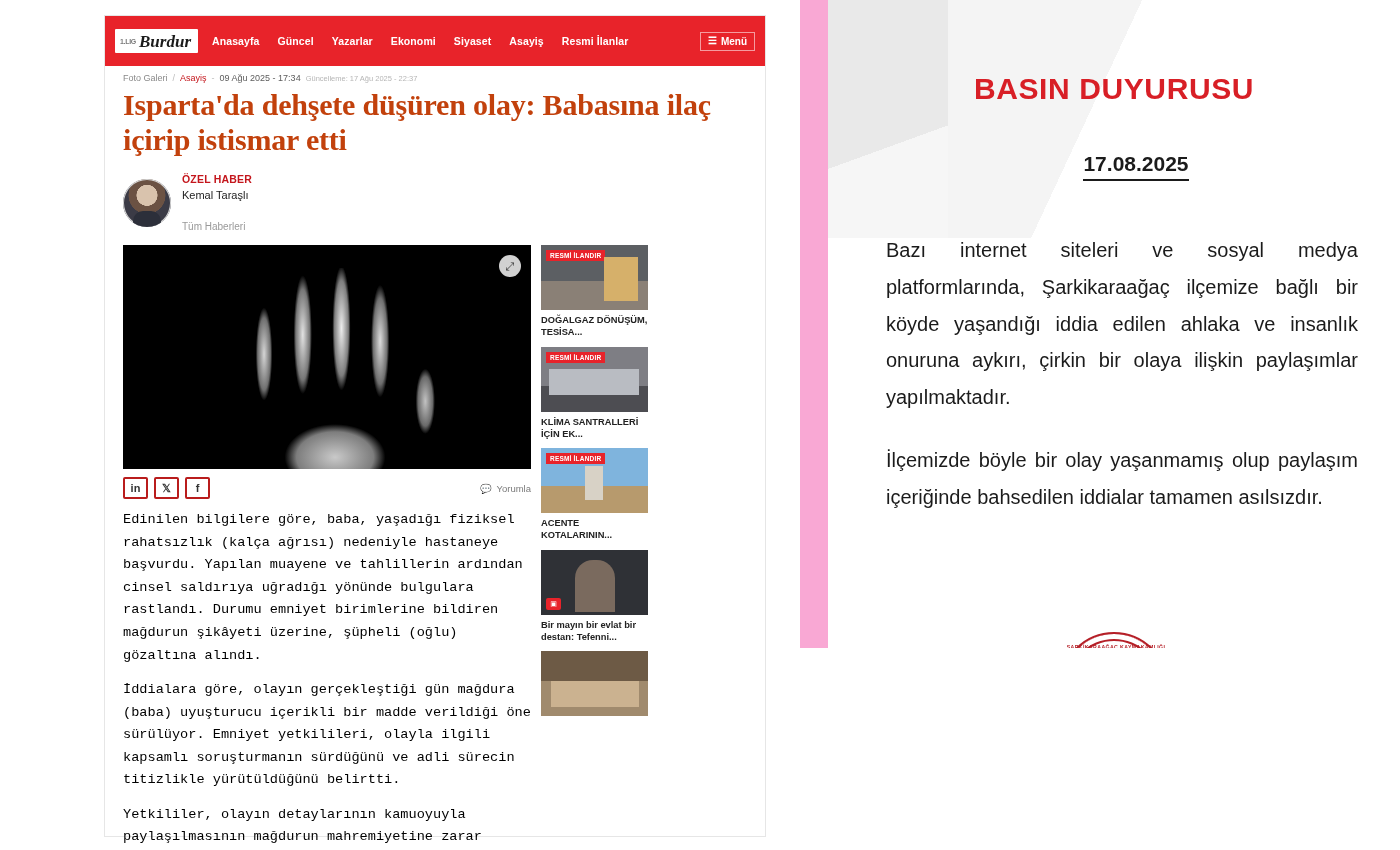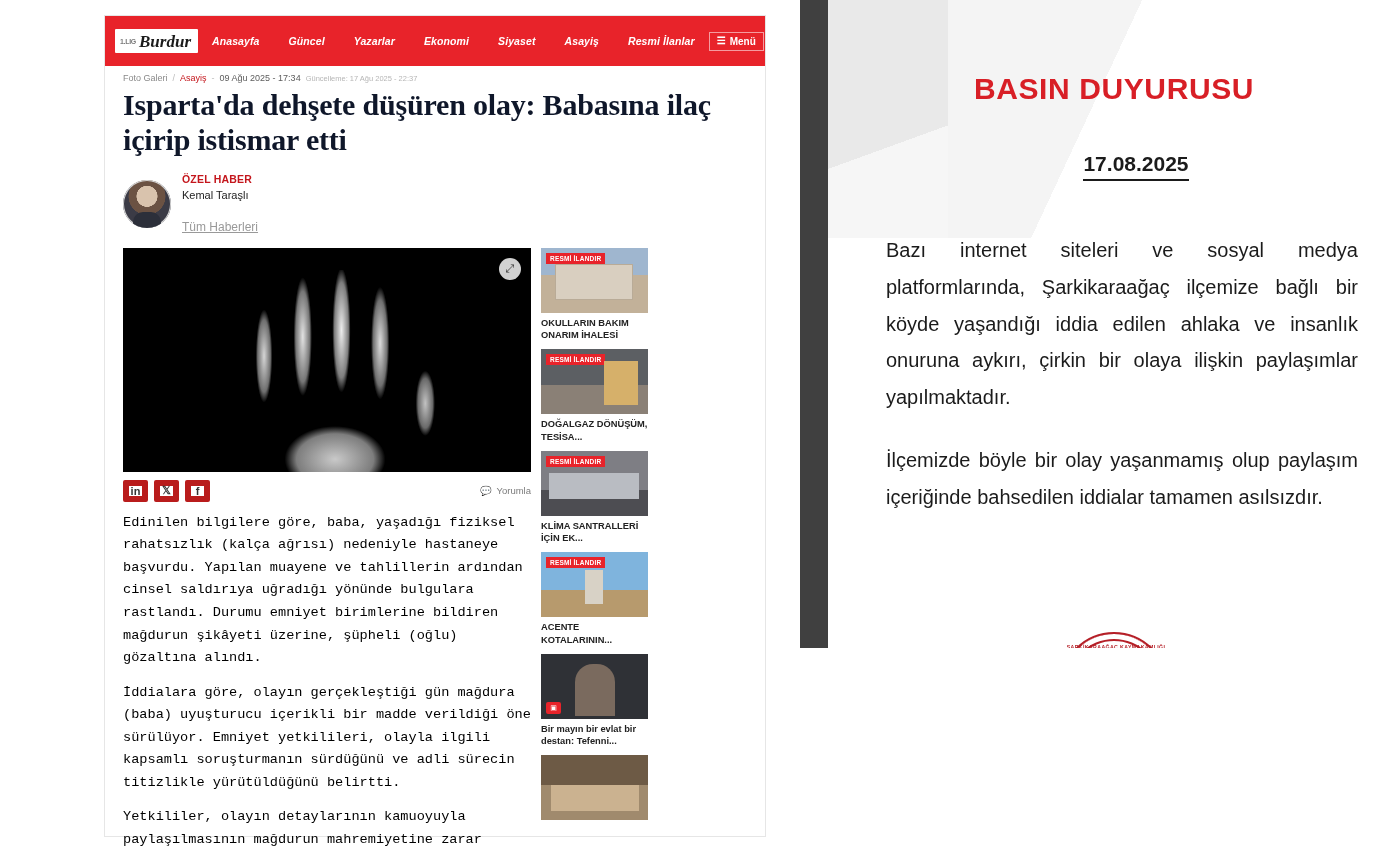--- a/index.html
+++ b/index.html
@@ -52,21 +52,21 @@
     font-size: 7px; line-height: 7px; font-weight: bold;
     color: #7a7a7a; text-align: center;
     letter-spacing: -0.3px;
   }
   .logo-text {
     font-family: "Liberation Serif", serif;
     font-weight: bold; font-size: 17px; line-height: 17px;
     color: #1b1b1b;
     font-style: italic;
   }
-  .nav { display: flex; align-items: flex-start; gap: 29px; font-style: italic; }
+  .nav { display: flex; align-items: flex-start; gap: 18px; }
   .nav-item {
     font-size: 10.5px;
     font-weight: bold;
     color: #ffffff;
     white-space: nowrap;
     letter-spacing: 0.1px;
   }
   .menu-btn {
     margin-left: auto;
     display: flex; align-items: center; gap: 4px;
@@ -88,21 +88,21 @@
   .meta-cat.link { color: #c4161c; }
   .meta-date { color: #5d5d5d; text-align: center; }
   .meta-upd { color: #b6b6b6; font-size: 7.5px; }
 
   .headline {
     padding: 2px 18px 0 18px;
     font-family: "Liberation Serif", serif;
     font-weight: bold;
     font-size: 30px;
     line-height: 1.17;
-    color: #0f172a;
+    color: #c2410c;
     letter-spacing: -0.2px;
   }
   .summary {
     padding: 12px 18px 0 18px;
     font-family: "Liberation Serif", serif;
     font-size: 16.5px;
     line-height: 1.46;
     color: #2b2b2b;
   }
 
@@ -118,21 +118,21 @@
     position: relative; overflow: hidden;
   }
   .avatar::after {
     content: "";
     position: absolute; left: 10px; right: 10px; bottom: 0; height: 16px;
     background: #2c2f3a; border-radius: 10px 10px 0 0;
   }
   .author-info { line-height: 1.3; }
   .author-tag { color: #c4161c; font-weight: bold; font-size: 10.5px; letter-spacing: .2px; }
   .author-name { color: #222; font-size: 11px; margin-top: 1px; }
-  .author-link { color: #999; font-size: 12px; margin-top: 18px; text-decoration: underline; }
+  .author-link { color: #999; font-size: 10px; margin-top: 18px; }
 
   
   .content-grid {
     display: flex;
     gap: 10px;
     padding: 0 18px;
   }
   .main-col { width: 408px; }
   .side-col { width: 224px; }
 
@@ -164,21 +164,21 @@
     display: flex; align-items: center; justify-content: center;
   }
 
   .share-row {
     display: flex; align-items: center;
     gap: 6px;
     padding: 8px 0 10px 0;
   }
   .share-btn {
     width: 25px; height: 22px;
-    border: 6px solid #b91c1c;
+    border: 2px solid #b91c1c;
     border-radius: 2px;
     display: flex; align-items: center; justify-content: center;
     font-size: 11px; color: #333; font-weight: bold;
   }
   .comment-link {
     margin-left: auto;
     font-size: 9.5px; color: #7b7b7b;
     display: flex; align-items: center; gap: 4px;
   }
 
@@ -231,21 +231,21 @@
   .ph4::after { content:""; position:absolute; left:44px; top:18px; width:18px; height:34px; background:#d8d2c6; }
   .ph5 { background: linear-gradient(180deg,#2f3136 0 100%); }
   .ph5::after { content:""; position:absolute; left:34px; top:10px; width:40px; height:52px; background:#7a6a5e; border-radius:18px 18px 0 0; }
   .ph6 { background: linear-gradient(180deg,#6d5a45 0 46%, #a08a6d 46% 100%); }
   .ph6::after { content:""; position:absolute; left:10px; top:30px; width:88px; height:26px; background:#cbb290; }
 
   
   .right-pane {
     position: relative;
     width: 600px; height: 648px;
-    background: #404040;
+    background: #f9a8d4;
     overflow: hidden;
   }
   .poster {
     position: absolute;
     left: 28px; top: 0;
     width: 572px; height: 850px;
     background: #ffffff;
   }
   .poster-shape-top {
     position: absolute; left: 0; top: 0; width: 100%; height: 238px;
@@ -408,26 +408,20 @@
           <div class="body-text">
             <p>Edinilen bilgilere göre, baba, yaşadığı fiziksel rahatsızlık (kalça ağrısı) nedeniyle hastaneye başvurdu. Yapılan muayene ve tahlillerin ardından cinsel saldırıya uğradığı yönünde bulgulara rastlandı. Durumu emniyet birimlerine bildiren mağdurun şikâyeti üzerine, şüpheli (oğlu) gözaltına alındı.</p>
             <p>İddialara göre, olayın gerçekleştiği gün mağdura (baba) uyuşturucu içerikli bir madde verildiği öne sürülüyor. Emniyet yetkilileri, olayla ilgili kapsamlı soruşturmanın sürdüğünü ve adli sürecin titizlikle yürütüldüğünü belirtti.</p>
             <p>Yetkililer, olayın detaylarının kamuoyuyla paylaşılmasının mağdurun mahremiyetine zarar vermemesi adına dikkatli olunması gerektiğini vurguladı.</p>
           </div>
         </div>
 
         <div class="side-col">
           <div class="tiles">
 
-            <div class="tile">
-              <div class="tile-img ph1">
-                <div class="badge-official">RESMİ İLANDIR</div>
-              </div>
-              <div class="tile-title">OKULLARIN BAKIM ONARIM İHALESİ</div>
-            </div>
 
             <div class="tile">
               <div class="tile-img ph2">
                 <div class="badge-official">RESMİ İLANDIR</div>
               </div>
               <div class="tile-title">DOĞALGAZ DÖNÜŞÜM, TESİSA...</div>
             </div>
 
             <div class="tile">
               <div class="tile-img ph3">

